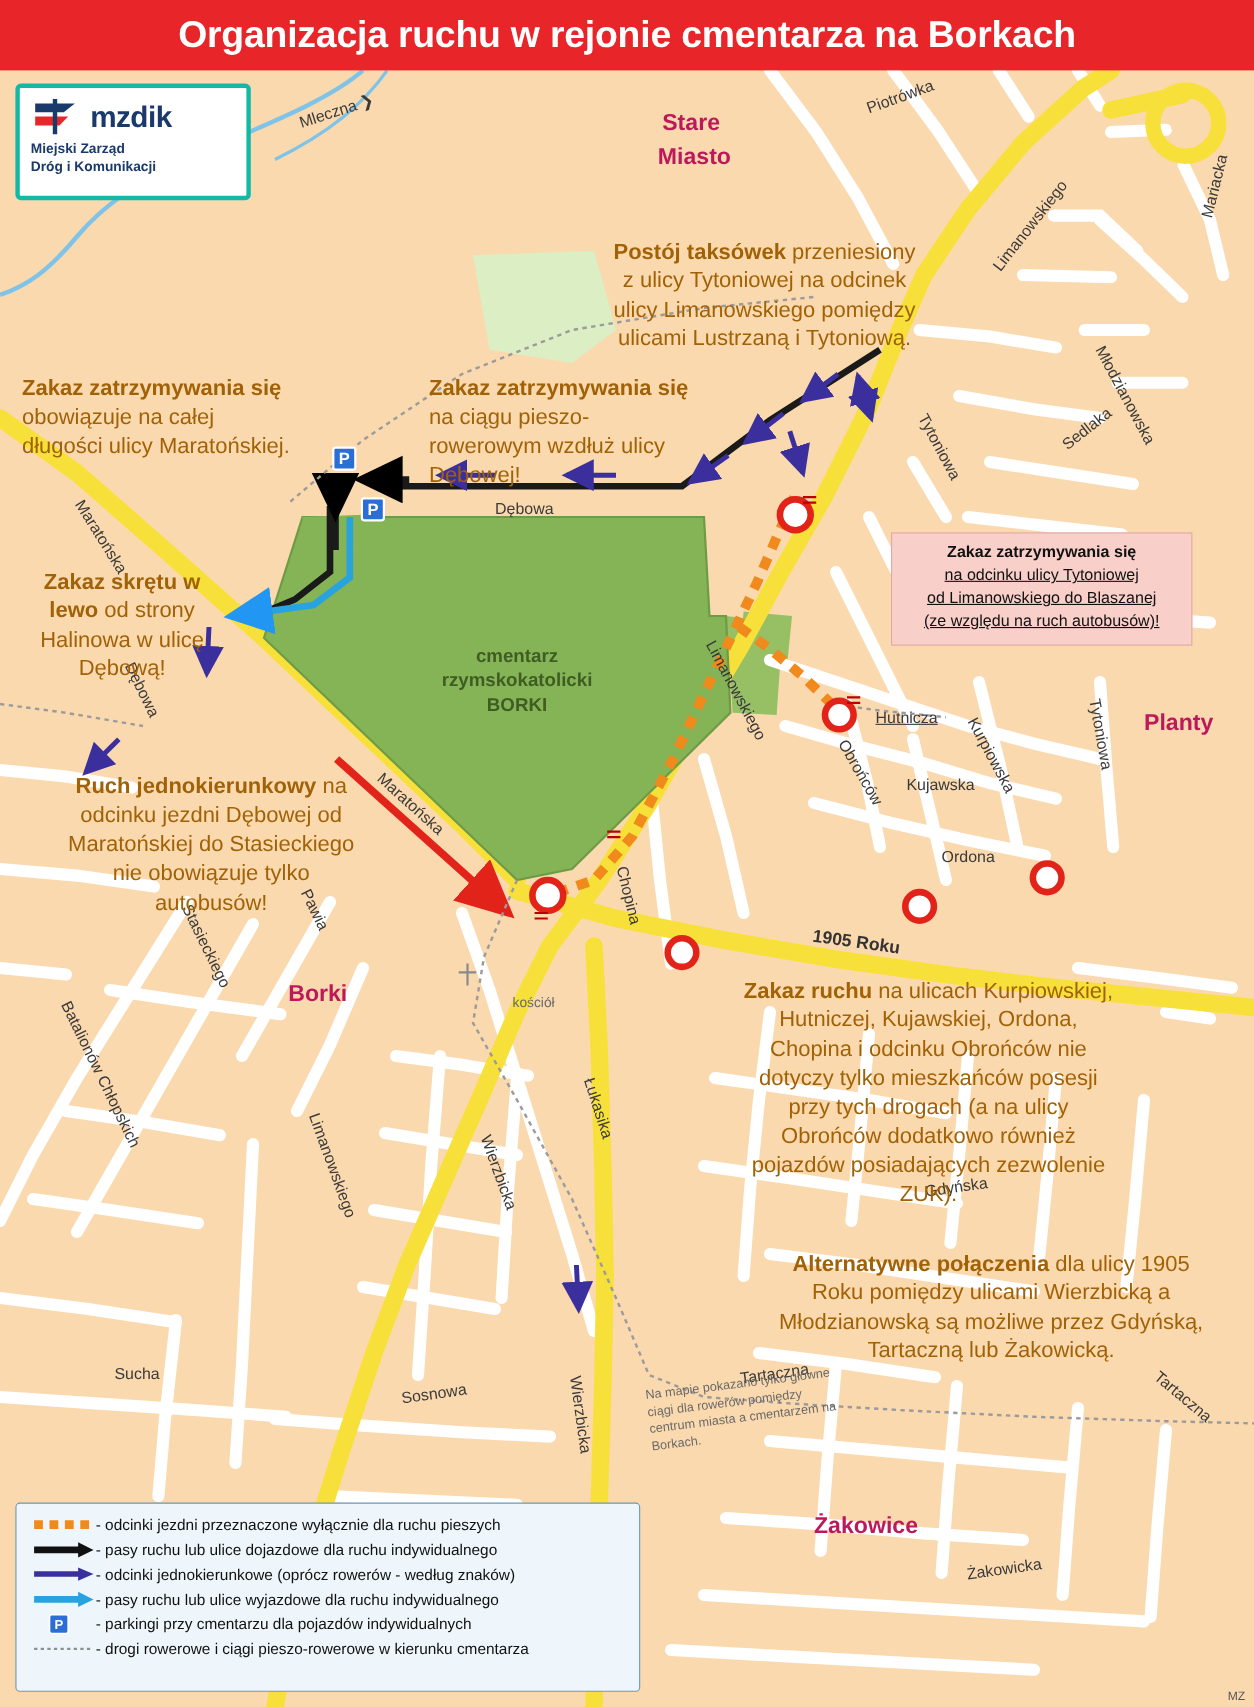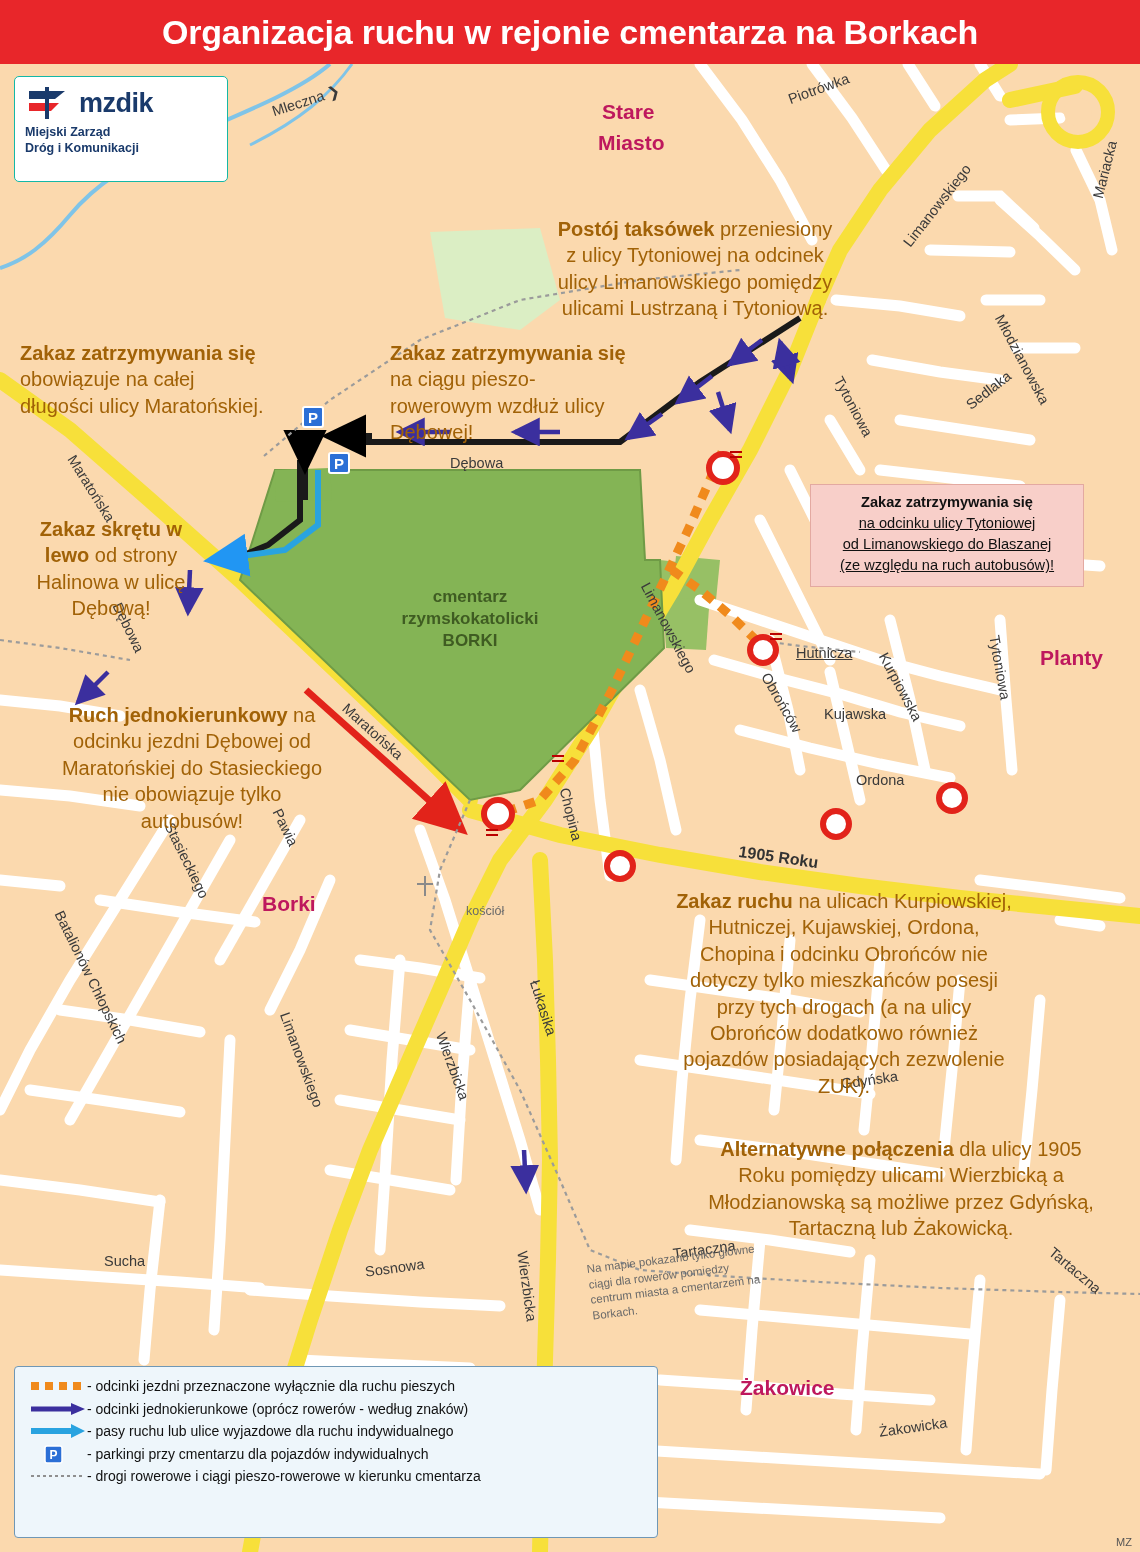--- a/index.html
+++ b/index.html
@@ -16,21 +16,21 @@
   .header {
     position:absolute; left:0; top:0; width:1140px; height:64px;
     background:#e8262a; color:#fff;
     display:flex; align-items:center; justify-content:center;
   }
   .header h1 { font-size:34px; font-weight:bold; letter-spacing:-0.2px; }
 
   
   .logo-box {
     position:absolute; left:14px; top:76px; width:214px; height:106px;
-    background:#fff; border:1px solid #14b8a6; border-radius:5px;
+    background:#fff; border:4px solid #14b8a6; border-radius:5px;
     padding:8px 10px;
   }
   .logo-row { display:flex; align-items:center; gap:8px; }
   .logo-mark { width:46px; height:36px; position:relative; }
   .logo-word { font-size:27px; color:#1a3a6b; font-weight:bold; letter-spacing:-0.5px;}
   .logo-sub { margin-top:4px; font-size:12.5px; color:#1a3a6b; line-height:1.25; font-weight:bold;}
 
   
   .note { position:absolute; font-size:20px; color:#a16207; line-height:1.32; }
   .note b { font-weight:bold; }
@@ -58,21 +58,21 @@
   .small-grey {
     position:absolute; font-size:12.5px; color:#6a6a6a; white-space:nowrap;
   }
   .tiny-note {
     position:absolute; font-size:11.5px; color:#6a6a6a; line-height:1.35;
     transform-origin:0 0;
   }
 
   
   .legend {
-    position:absolute; left:14px; top:1366px; width:644px; height:172px;
+    position:absolute; left:14px; top:1366px; width:568px; height:172px;
     background:#eef6fb; border:1px solid #6f97b5; border-radius:4px;
     padding:8px 10px;
   }
   .legend-row { display:flex; align-items:center; height:22.5px; font-size:14px; color:#111; }
   .legend-sym { width:62px; flex:0 0 62px; height:20px; position:relative; }
   .legend-txt { white-space:nowrap; }
 
   .mz { position:absolute; right:8px; bottom:4px; font-size:11px; color:#555; }
 
   svg.lg { display:block; }
@@ -319,21 +319,21 @@
 <div class="st" style="left:740px; top:843px; transform:rotate(8deg); font-size:16px; font-weight:bold; color:#333;">1905 Roku</div>
 <div class="st" style="left:176px; top:820px; transform:rotate(64deg);">Stasieckiego</div>
 <div class="st" style="left:284px; top:806px; transform:rotate(64deg);">Pawia</div>
 <div class="st" style="left:66px; top:908px; transform:rotate(64deg);">Batalionów Chłopskich</div>
 <div class="st" style="left:448px; top:1030px; transform:rotate(70deg);">Wierzbicka</div>
 <div class="st" style="left:530px; top:1250px; transform:rotate(82deg);">Wierzbicka</div>
 <div class="st" style="left:542px; top:978px; transform:rotate(72deg);">Łukasika</div>
 <div class="st" style="left:840px; top:1076px; transform:rotate(-8deg);">Gdyńska</div>
 <div class="st" style="left:672px; top:1246px; transform:rotate(-8deg);">Tartaczna</div>
 <div class="st" style="left:1056px; top:1244px; transform:rotate(40deg);">Tartaczna</div>
-<div class="st" style="left:104px; top:1242px;margin-top:11px;">Sucha</div>
+<div class="st" style="left:104px; top:1242px;">Sucha</div>
 <div class="st" style="left:364px; top:1264px; transform:rotate(-8deg);">Sosnowa</div>
 <div class="st" style="left:878px; top:1424px; transform:rotate(-8deg);">Żakowicka</div>
 
 <div style="position:absolute; left:302px; top:406px; width:22px; height:22px; background:#2b6fd6; border:2px solid #fff; border-radius:3px; color:#fff; font-size:15px; font-weight:bold; text-align:center; line-height:20px;">P</div>
 <div style="position:absolute; left:328px; top:452px; width:22px; height:22px; background:#2b6fd6; border:2px solid #fff; border-radius:3px; color:#fff; font-size:15px; font-weight:bold; text-align:center; line-height:20px;">P</div>
 
 <div class="note center" style="left:556px; top:216px; width:278px;">
   <b>Postój taksówek</b><span> przeniesiony z ulicy Tytoniowej na odcinek ulicy Limanowskiego pomiędzy ulicami Lustrzaną i Tytoniową.</span>
 </div>
 
@@ -375,20 +375,29 @@
   <div class="legend-row">
     <div class="legend-sym">
       <svg width="62" height="20" class="lg">
           <line x1="6" y1="10" x2="58" y2="10" stroke="#f08a1c" stroke-width="8" stroke-dasharray="8 6"></line>
         </svg>
     </div>
     <div class="legend-txt">- odcinki jezdni przeznaczone wyłącznie dla ruchu pieszych</div>
   </div>
 
 
+  <div class="legend-row">
+    <div class="legend-sym">
+      <svg width="62" height="20" class="lg">
+        <line x1="6" y1="10" x2="48" y2="10" stroke="#111" stroke-width="6"></line>
+        <path d="M46,3 L60,10 L46,17 Z" fill="#111"></path>
+      </svg>
+    </div>
+    <div class="legend-txt">- pasy ruchu lub ulice dojazdowe dla ruchu indywidualnego</div>
+  </div>
 
   <div class="legend-row">
     <div class="legend-sym">
       <svg width="62" height="20" class="lg">
         <line x1="6" y1="10" x2="48" y2="10" stroke="#3b2f9e" stroke-width="5"></line>
         <path d="M46,4 L60,10 L46,16 Z" fill="#3b2f9e"></path>
       </svg>
     </div>
     <div class="legend-txt">- odcinki jednokierunkowe (oprócz rowerów - według znaków)</div>
   </div>

